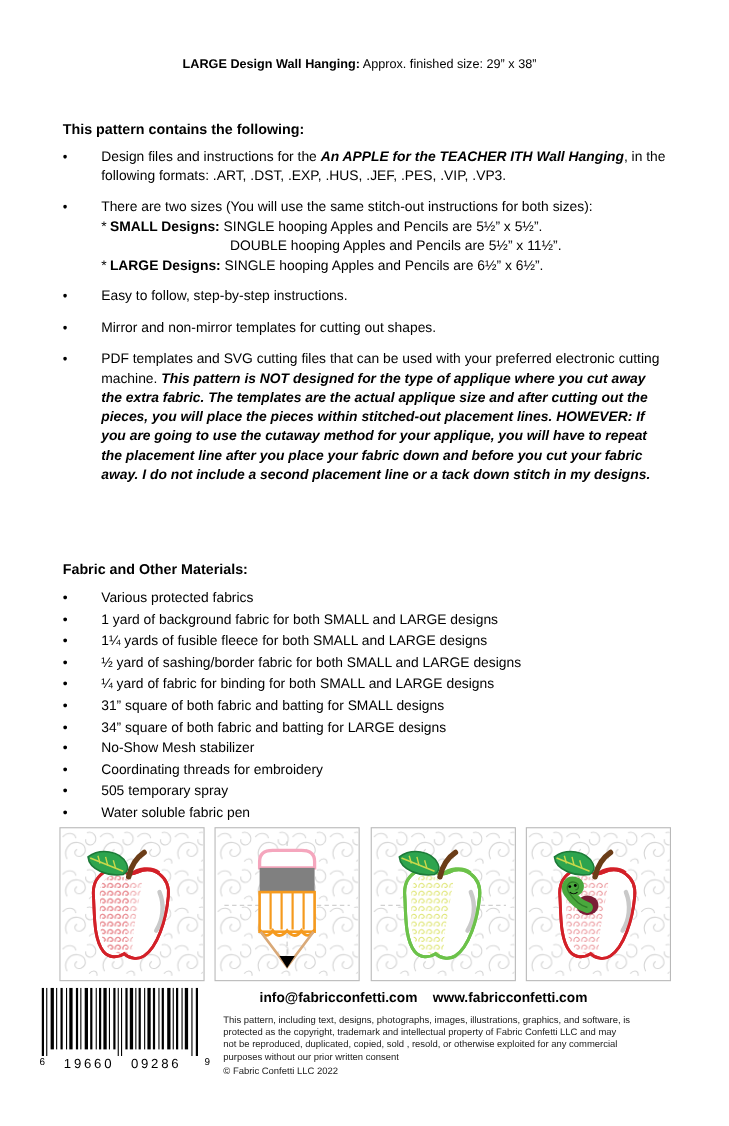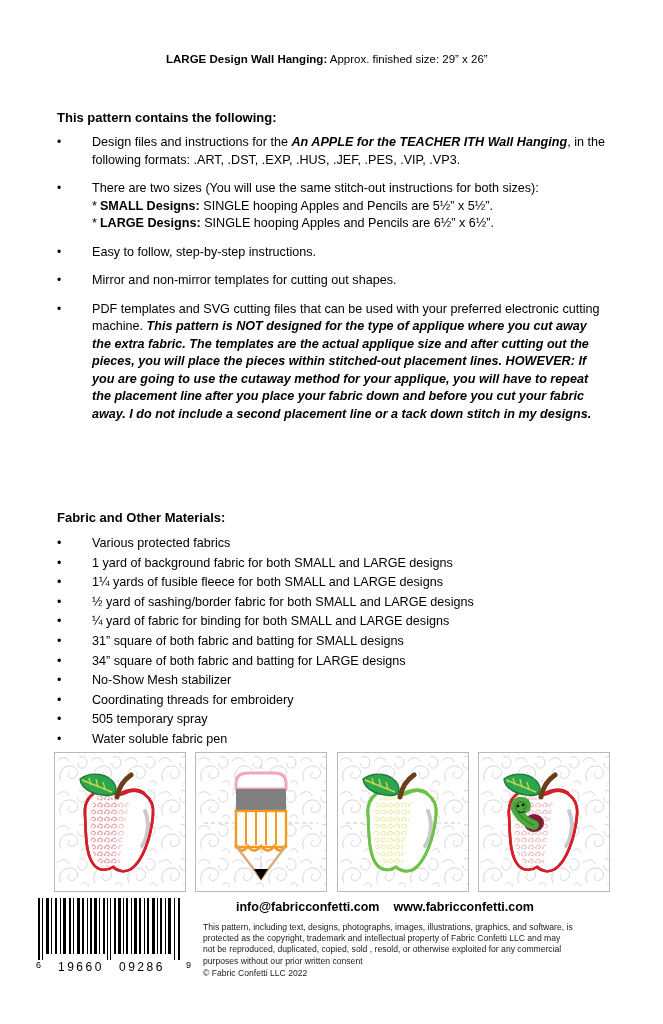--- a/index.html
+++ b/index.html
@@ -162,38 +162,39 @@
     line-height: 11.2px;
     color: #1a1a1a;
   }
   .legal .copy { margin-top: 1px; display: block; }
 </style>
 </head>
 <body>
 
 <div class="size-header">
   <div class="size-line">
-    <span class="lbl">LARGE Design Wall Hanging:</span><span> Approx. finished size: 29” x 26”</span>
+    <span class="lbl">LARGE Design Wall Hanging:</span><span> Approx. finished size: 29” x 38”</span>
   </div>
 </div>
 
 <div class="section-heading" id="contains-heading">This pattern contains the following:</div>
 
 <div class="bullets">
 
   <div class="b-row">
     <span class="b-dot">•</span>
     <span class="b-text"><span>Design files and instructions for the </span><i>An APPLE for the TEACHER ITH Wall Hanging</i><span>, in the following formats: .ART, .DST, .EXP, .HUS, .JEF, .PES, .VIP, .VP3.</span></span>
   </div>
 
   <div class="b-row">
     <span class="b-dot">•</span>
     <span class="b-text">
       <span>There are two sizes (You will use the same stitch-out instructions for both sizes):</span>
       <div class="sub-line"><span class="star">*</span><b>SMALL Designs:</b><span> SINGLE hooping Apples and Pencils are 5½” x 5½”.</span></div>
+      <div class="sub-indent"><span>DOUBLE hooping Apples and Pencils are 5½” x 11½”.</span></div>
       <div class="sub-line"><span class="star">*</span><b>LARGE Designs:</b><span> SINGLE hooping Apples and Pencils are 6½” x 6½”.</span></div>
     </span>
   </div>
 
   <div class="b-row">
     <span class="b-dot">•</span>
     <span class="b-text">Easy to follow, step-by-step instructions.</span>
   </div>
 
   <div class="b-row">

